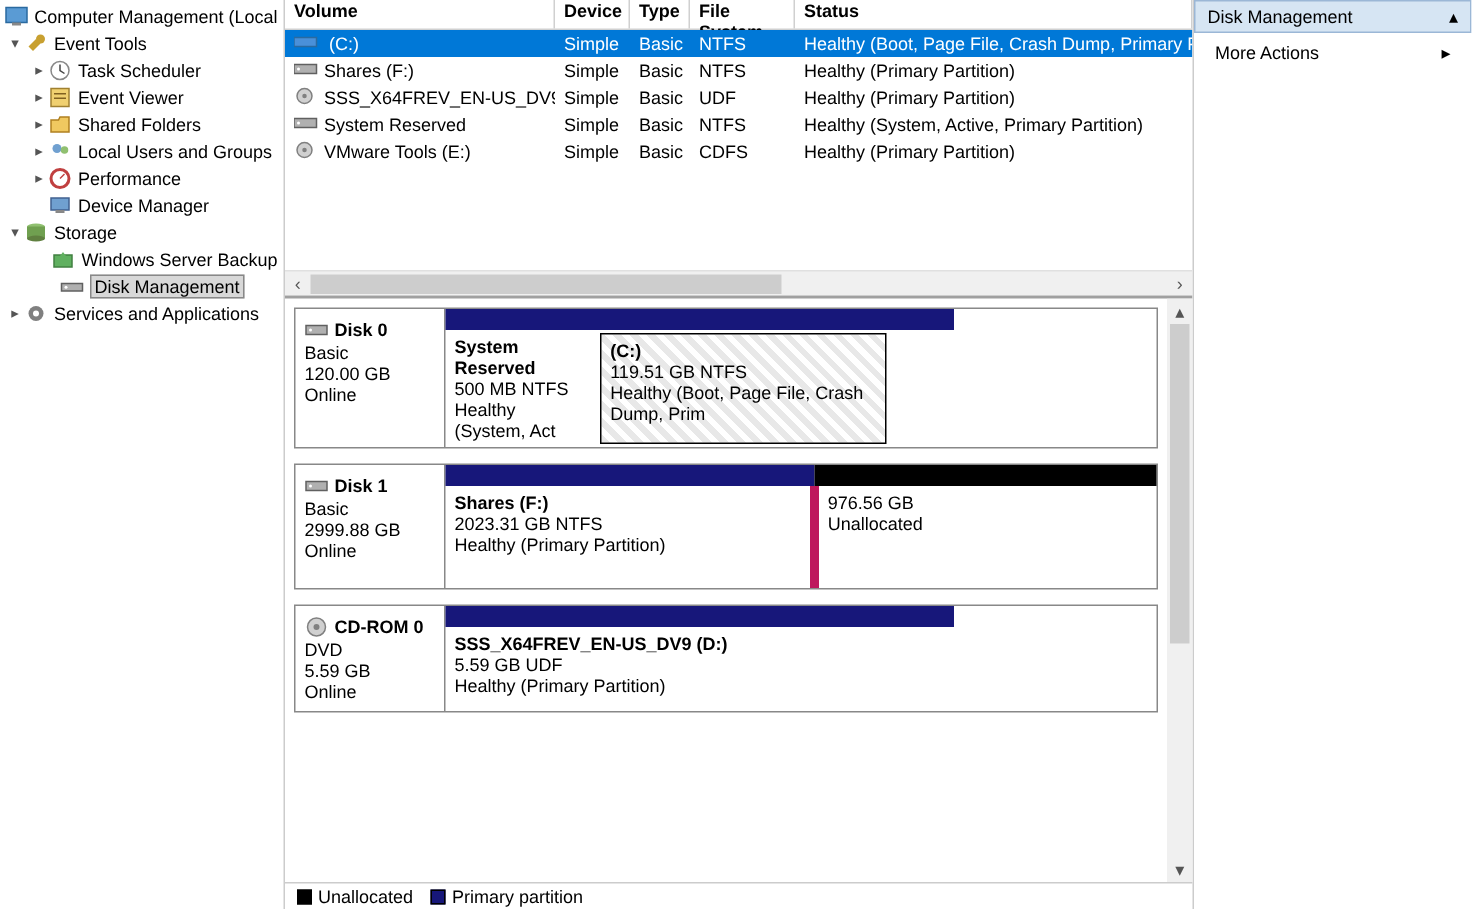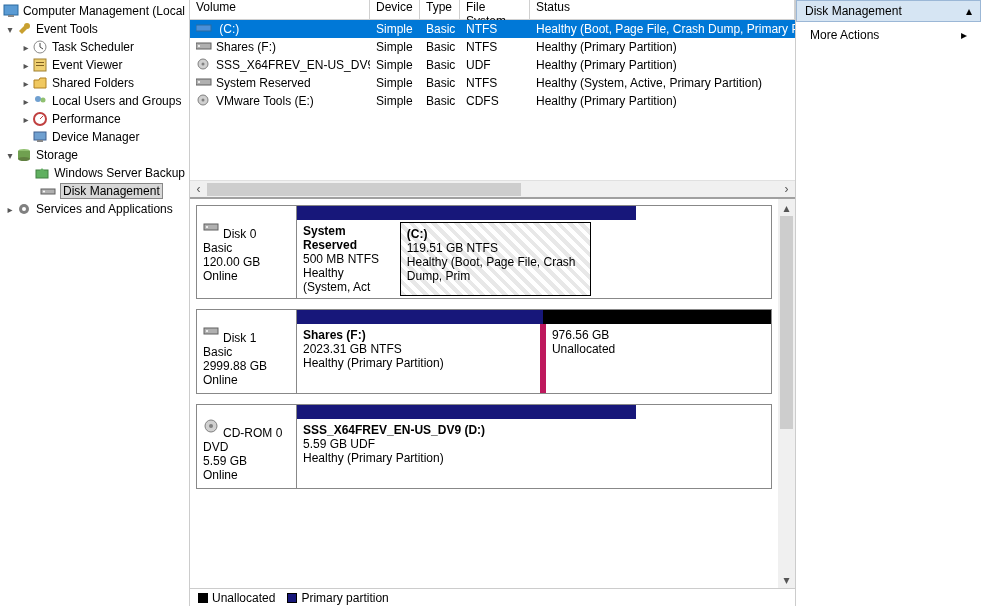--- a/index.html
+++ b/index.html
@@ -9,34 +9,34 @@
 .main-panel { flex: 1; display: flex; flex-direction: column; border-right: 1px solid #ccc; overflow: hidden; }
 .actions-panel { width: 185px; display: flex; flex-direction: column; }
 .tree-item { display: flex; align-items: center; height: 18px; white-space: nowrap; cursor: default; padding-right: 4px; }
 .tree-item .sp { display: inline-block; }
 .tree-item .tw { width: 12px; display: inline-flex; justify-content: center; align-items: center; color: #555; font-size: 10px; }
 .tree-item .ic { width: 16px; height: 16px; display: inline-flex; align-items: center; justify-content: center; margin-right: 4px; }
 .tree-item.selected .lbl { background: #d8d8d8; border: 1px solid #888; padding: 0 2px; }
 .tree-item .lbl { white-space: nowrap; }
 .vol-list { height: 180px; display: flex; flex-direction: column; overflow: hidden; }
 .vol-header { display: flex; border-bottom: 1px solid #d0d0d0; background: #fff; height: 20px; }
-.vol-header .col { border-right: 1px solid #d0d0d0; padding: 0 6px; font-weight: normal; color: #000; }
+.vol-header .col { border-right: 1px solid #d0d0d0; padding: 0 6px; font-weight: bold; color: #000; }
 .vol-rows { flex: 1; overflow: auto; }
 .vol-row { display: flex; height: 18px; align-items: center; }
 .vol-row .cell { padding: 0 6px; white-space: nowrap; overflow: hidden; }
 .vol-row.selected { background: #0078d7; color: #fff; }
 .vol-row .vic { width: 16px; height: 14px; display: inline-block; margin-right: 4px; vertical-align: middle; }
 .hscroll { height: 17px; background: #f0f0f0; display: flex; align-items: center; border-top: 1px solid #e0e0e0; }
 .hscroll .arrow { width: 17px; height: 17px; display: flex; align-items: center; justify-content: center; color: #555; }
 .hscroll .track { flex: 1; height: 17px; position: relative; }
 .hscroll .thumb { position: absolute; left: 0; top: 2px; height: 13px; width: 55%; background: #cdcdcd; }
 .graphical { flex: 1; overflow: auto; background: #fff; border-top: 2px solid #a0a0a0; position: relative; }
 .disk-row { display: flex; border: 1px solid #888; margin: 6px 6px 10px 6px; min-height: 84px; background: #fff; }
 .disk-label { width: 100px; padding: 6px; border-right: 1px solid #888; }
-.disk-label .dname { font-weight: normal; margin-top: 15px; }
+.disk-label .dname { font-weight: bold; }
 .disk-parts { flex: 1; display: flex; flex-direction: column; }
 .disk-bar { height: 14px; display: flex; }
 .disk-bar .seg { height: 100%; }
 .disk-body { flex: 1; display: flex; }
 .part { border-left: 6px solid #be185d; padding: 4px 6px; overflow: hidden; position: relative; }
 .part:first-child { border-left: none; }
 .part .pname { font-weight: bold; }
 .part.hatched { background-image: repeating-linear-gradient(45deg,#e8e8e8 0,#e8e8e8 4px,#fff 4px,#fff 8px); border: 1px solid #000; margin: 2px; }
 .legend { height: 18px; display: flex; align-items: center; gap: 12px; padding: 2px 8px; border-top: 1px solid #ccc; font-size: 12px; }
 .legend .sw { width: 10px; height: 10px; display: inline-block; border: 1px solid #000; margin-right: 4px; vertical-align: middle; }

